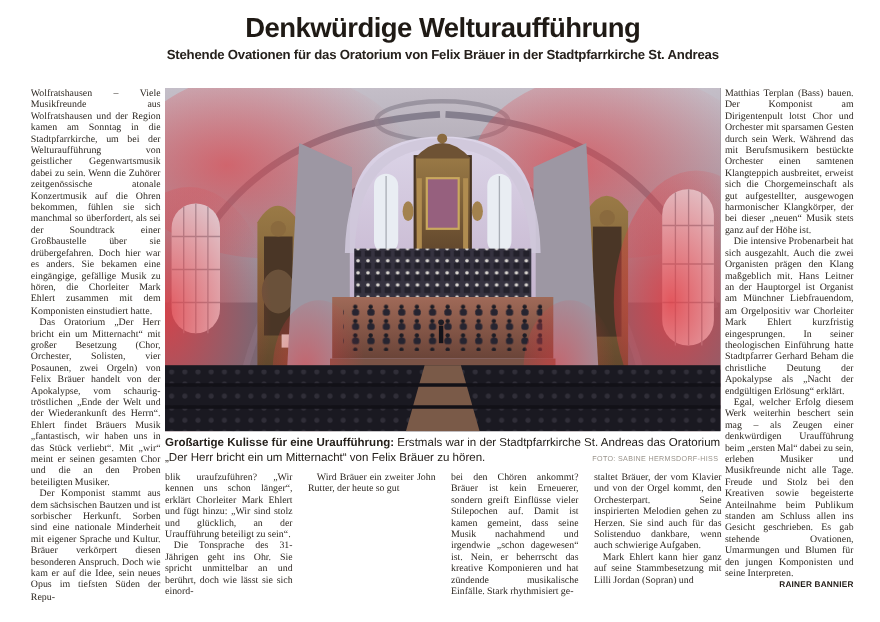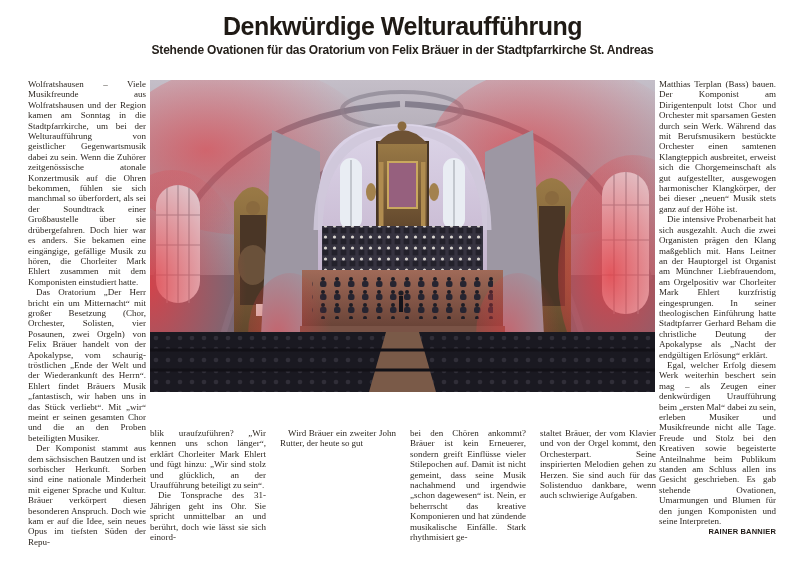--- a/index.html
+++ b/index.html
@@ -185,33 +185,38 @@
       <ellipse cx="368" cy="255" rx="42" ry="62" fill="url(#glowL)" opacity="0.65"></ellipse>
 
       <rect x="0" y="252" width="505" height="60" fill="#1a1921"></rect>
       <rect x="0" y="256" width="505" height="56" fill="url(#aud)"></rect>
       <path d="M236,252 L269,252 L286,312 L219,312 Z" fill="#7a5a48"></path>
       <line x1="0" y1="270" x2="505" y2="270" stroke="#121117" stroke-width="3"></line>
       <line x1="0" y1="290" x2="505" y2="290" stroke="#121117" stroke-width="3"></line>
     </svg>
   </div>
 
+  <div class="caption">
+    <b>Großartige Kulisse für eine Uraufführung:</b><span> Erstmals war in der Stadtpfarrkirche St. Andreas das Oratorium „Der Herr bricht ein um Mitternacht“ von Felix Bräuer zu hören.</span>
+    <span class="credit">FOTO: SABINE HERMSDORF-HISS</span>
+  </div>
 
   <div class="col bcol" id="col2">
     <p>blik uraufzuführen? „Wir kennen uns schon länger“, erklärt Chorleiter Mark Ehlert und fügt hinzu: „Wir sind stolz und glücklich, an der Uraufführung beteiligt zu sein“.</p>
     <p class="ind">Die Tonsprache des 31-Jährigen geht ins Ohr. Sie spricht unmittelbar an und berührt, doch wie lässt sie sich einord-</p>
   </div>
   <div class="col bcol" id="col3">
     <p class="ind">Wird Bräuer ein zweiter John Rutter, der heute so gut</p>
   </div>
   <div class="col bcol" id="col4">
-    <p>bei den Chören ankommt? Bräuer ist kein Erneuerer, sondern greift Einflüsse vieler Stilepochen auf. Damit ist nicht gemeint, dass seine Musik nachahmend und irgendwie „schon dagewesen“ ist. Nein, er beherrscht das kreative Komponieren und hat zündende musikalische Einfälle. Stark rhythmisiert ge-</p>
+    <p>bei den Chören ankommt? Bräuer ist kein Erneuerer, sondern greift Einflüsse vieler Stilepochen auf. Damit ist kamen gemeint, dass seine Musik nachahmend und irgendwie „schon dagewesen“ ist. Nein, er beherrscht das kreative Komponieren und hat zündende musikalische Einfälle. Stark rhythmisiert ge-</p>
   </div>
   <div class="col bcol" id="col5">
     <p>staltet Bräuer, der vom Klavier und von der Orgel kommt, den Orchesterpart. Seine inspirierten Melodien gehen zu Herzen. Sie sind auch für das Solistenduo dankbare, wenn auch schwierige Aufgaben.</p>
+    <p class="ind">Mark Ehlert kann hier ganz auf seine Stammbesetzung mit Lilli Jordan (Sopran) und</p>
   </div>
 
   <div class="col" id="col6">
     <p>Matthias Terplan (Bass) bauen. Der Komponist am Dirigentenpult lotst Chor und Orchester mit sparsamen Gesten durch sein Werk. Während das mit Berufsmusikern bestückte Orchester einen samtenen Klangteppich ausbreitet, erweist sich die Chorgemeinschaft als gut aufgestellter, ausgewogen harmonischer Klangkörper, der bei dieser „neuen“ Musik stets ganz auf der Höhe ist.</p>
     <p class="ind">Die intensive Probenarbeit hat sich ausgezahlt. Auch die zwei Organisten prägen den Klang maßgeblich mit. Hans Leitner an der Hauptorgel ist Organist am Münchner Liebfrauendom, am Orgelpositiv war Chorleiter Mark Ehlert kurzfristig eingesprungen. In seiner theologischen Einführung hatte Stadtpfarrer Gerhard Beham die christliche Deutung der Apokalypse als „Nacht der endgültigen Erlösung“ erklärt.</p>
     <p class="ind"><span>Egal, welcher Erfolg diesem Werk weiterhin beschert sein mag – als Zeugen einer denkwürdigen Uraufführung beim „ersten Mal“ dabei zu sein, erleben Musiker und Musikfreunde nicht alle Tage. Freude und Stolz bei den Kreativen sowie begeisterte Anteilnahme beim Publikum standen am Schluss allen ins Gesicht geschrieben. Es gab stehende Ovationen, Umarmungen und Blumen für den jungen Komponisten und seine Interpreten.</span> <span class="byline">RAINER BANNIER</span></p>
   </div>
 
 </div>
 

